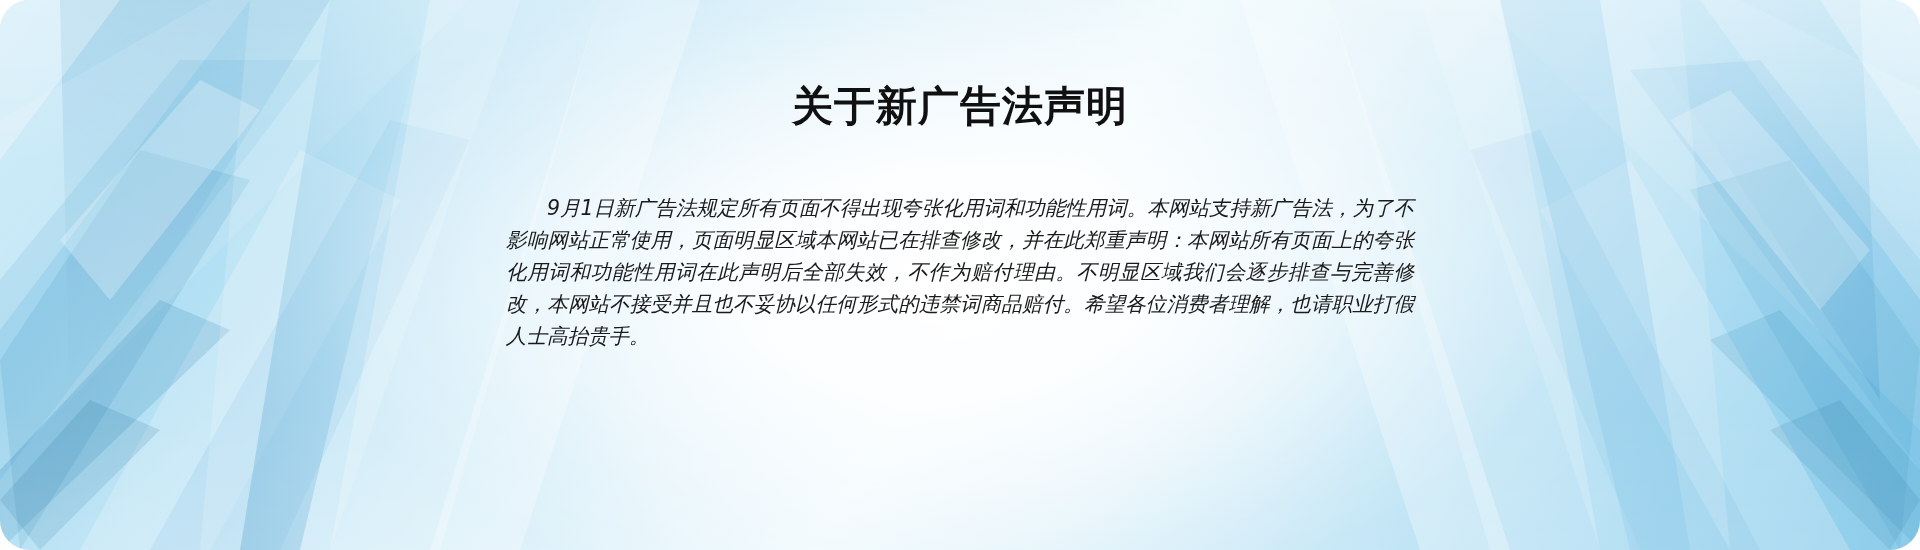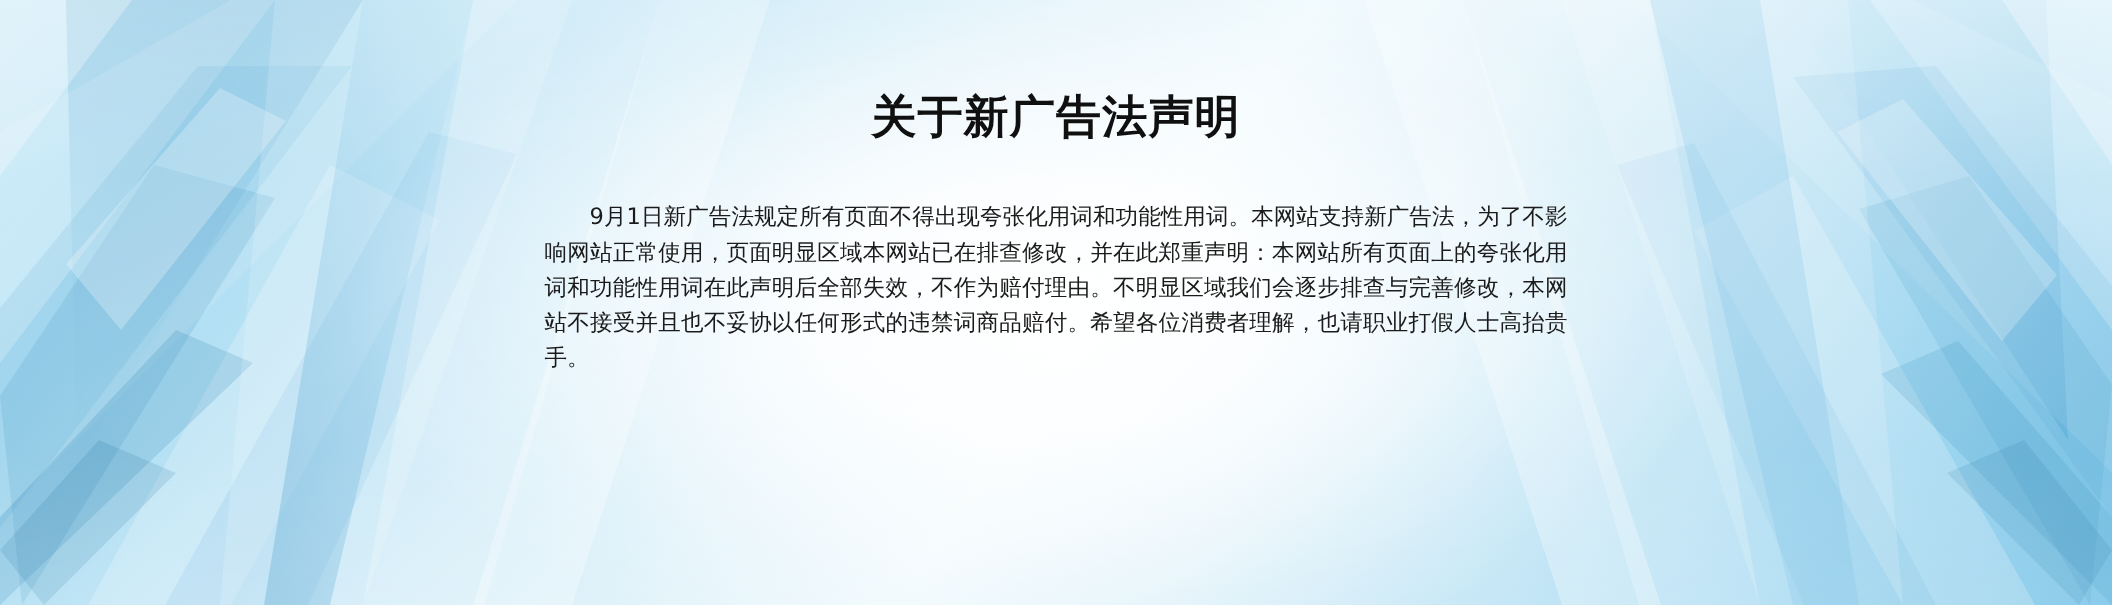--- a/index.html
+++ b/index.html
@@ -21,20 +21,21 @@
     background: linear-gradient(125deg,
         #8fd2ef 0%,
         #a9dcf2 12%,
         #c3e6f6 26%,
         #dff2fa 42%,
         #eef9fd 52%,
         #dff2fa 62%,
         #bfe4f5 76%,
         #9ed6f0 88%,
         #7ec6e8 100%);
+    border-radius: 30px;
   }
 
   
   .shape {
     position: absolute;
     pointer-events: none;
   }
 
   .glow {
     position: absolute;
@@ -89,21 +90,22 @@
     top: 176px;
     width: 940px;
     color: #1b1b1b;
     font-size: 20.5px;
     line-height: 32px;
     text-align: justify;
     text-justify: inter-ideograph;
   }
 
   #body-text p {
-    margin: 5px;
+    margin: 16px;
+    font-style: italic;
   }
   #para-1 { text-indent: 2em; }
   #para-2 { text-indent: 0; }
 </style>
 </head>
 <body>
 
 <div id="banner">
 
   <svg class="shape" width="1920" height="550" viewBox="0 0 1920 550" style="left:0;top:0;">

